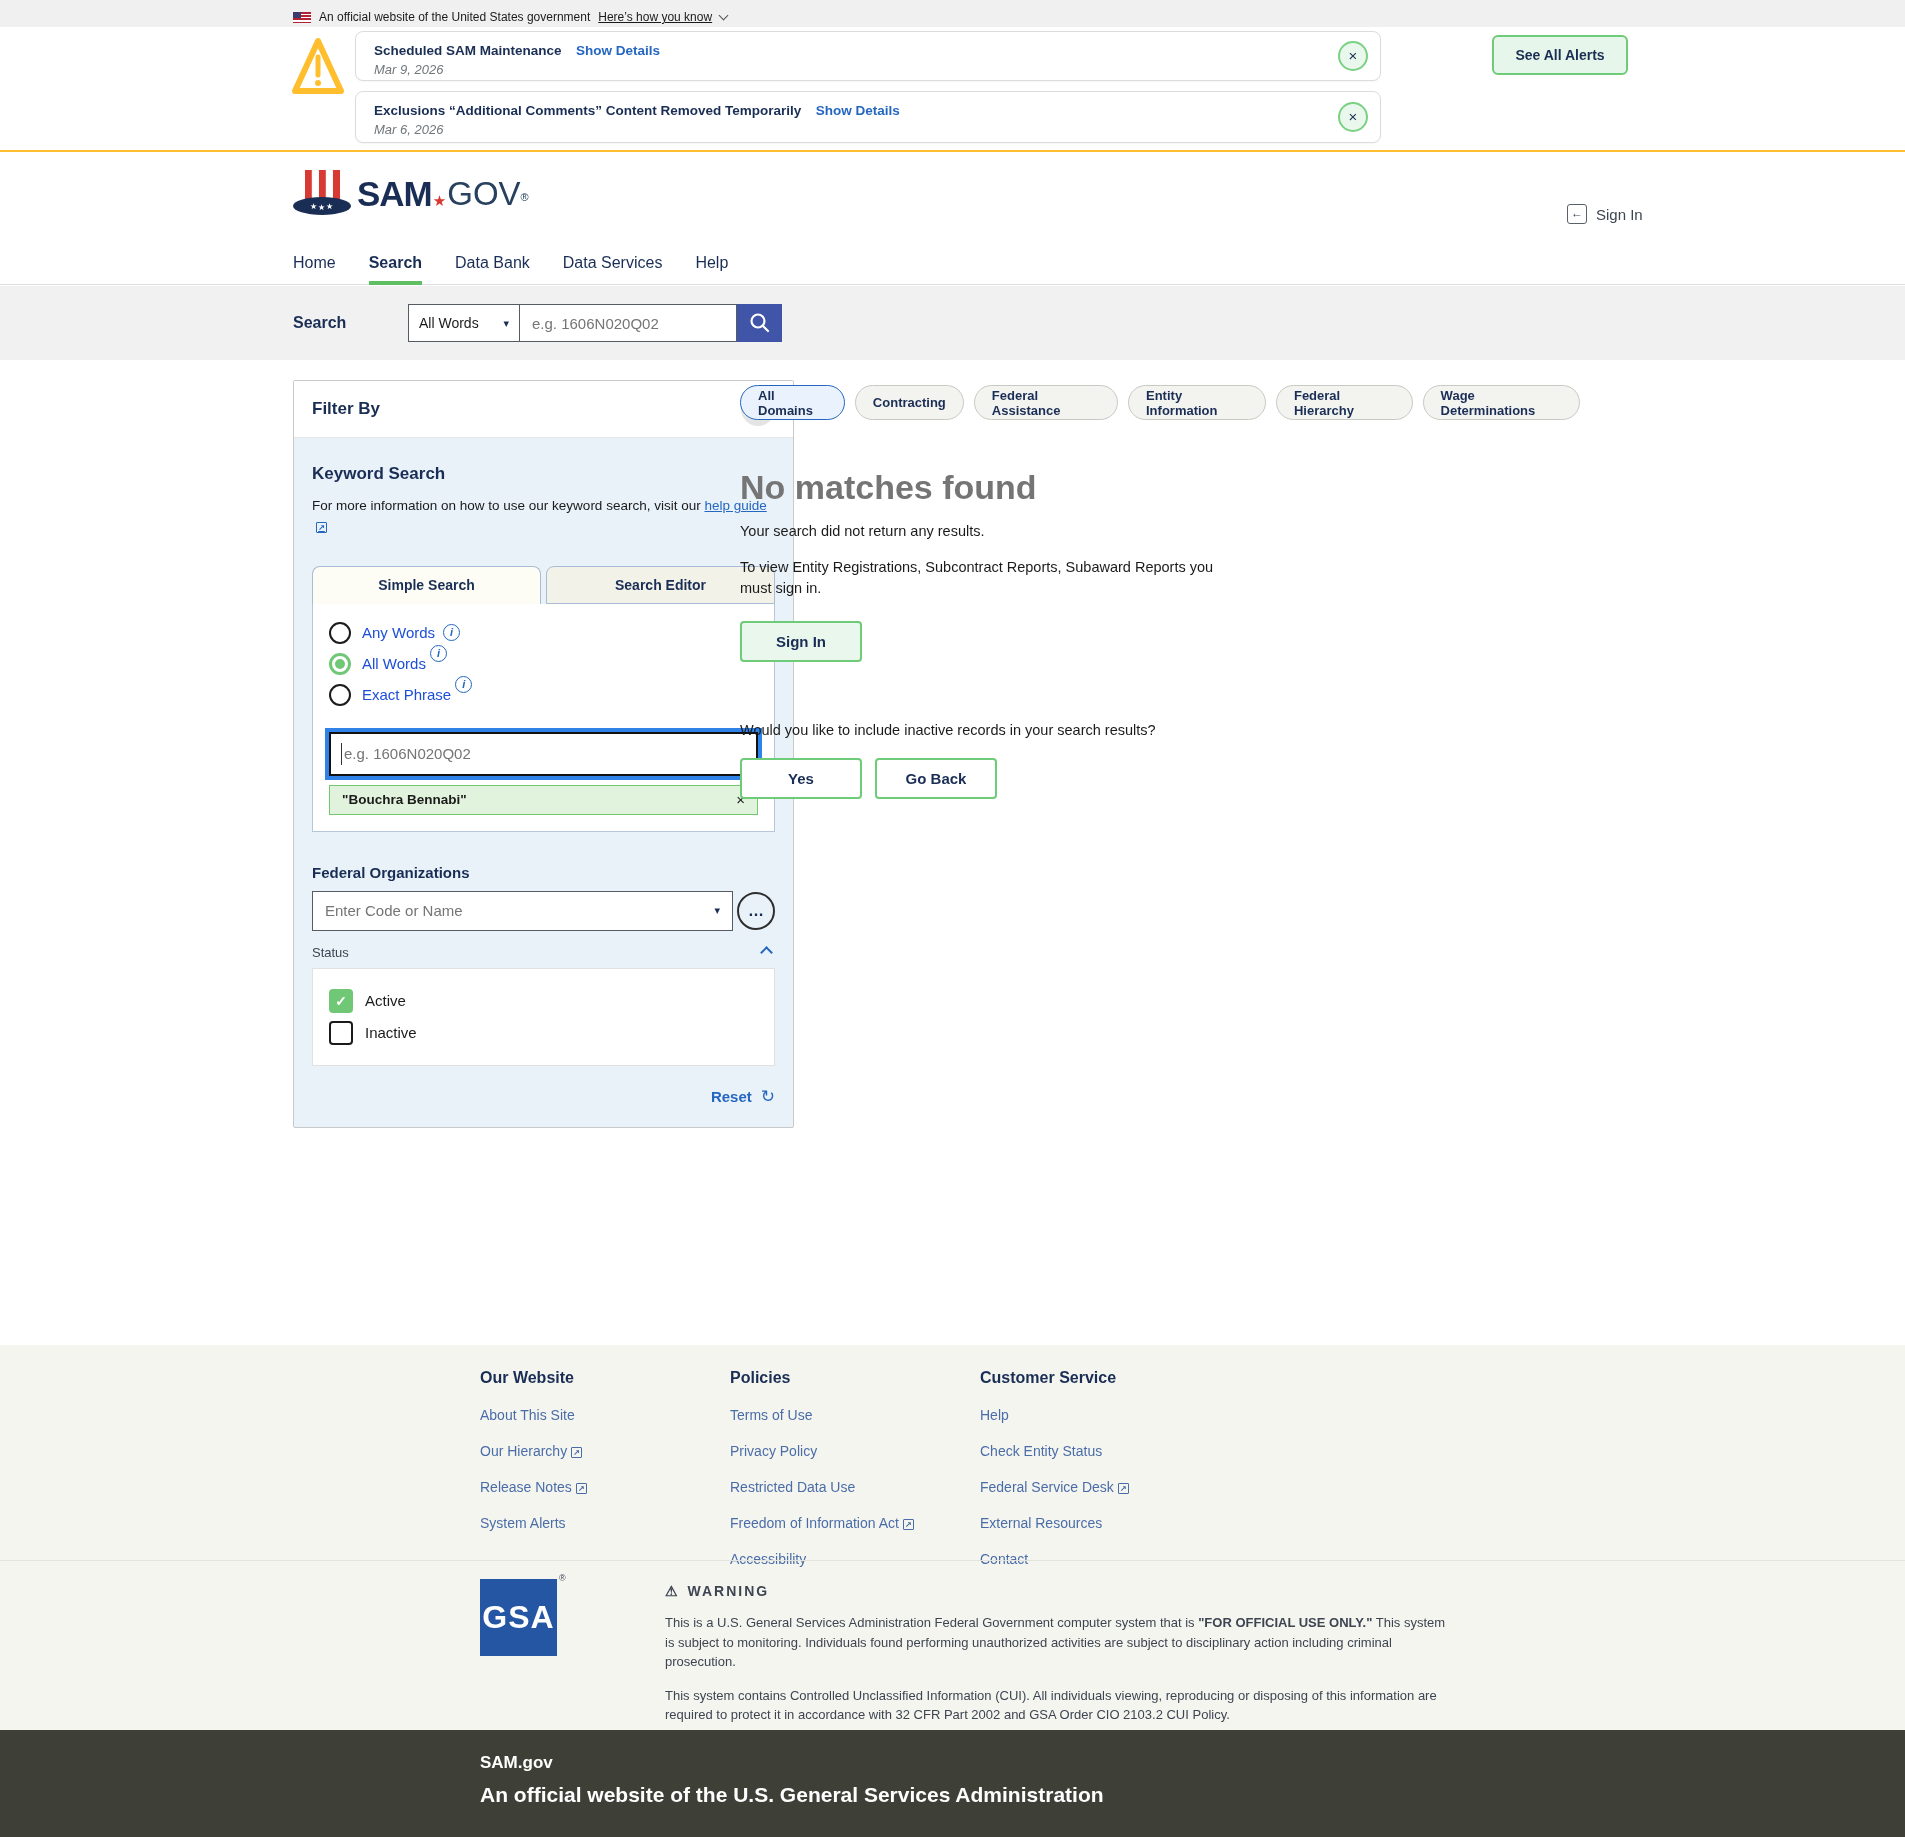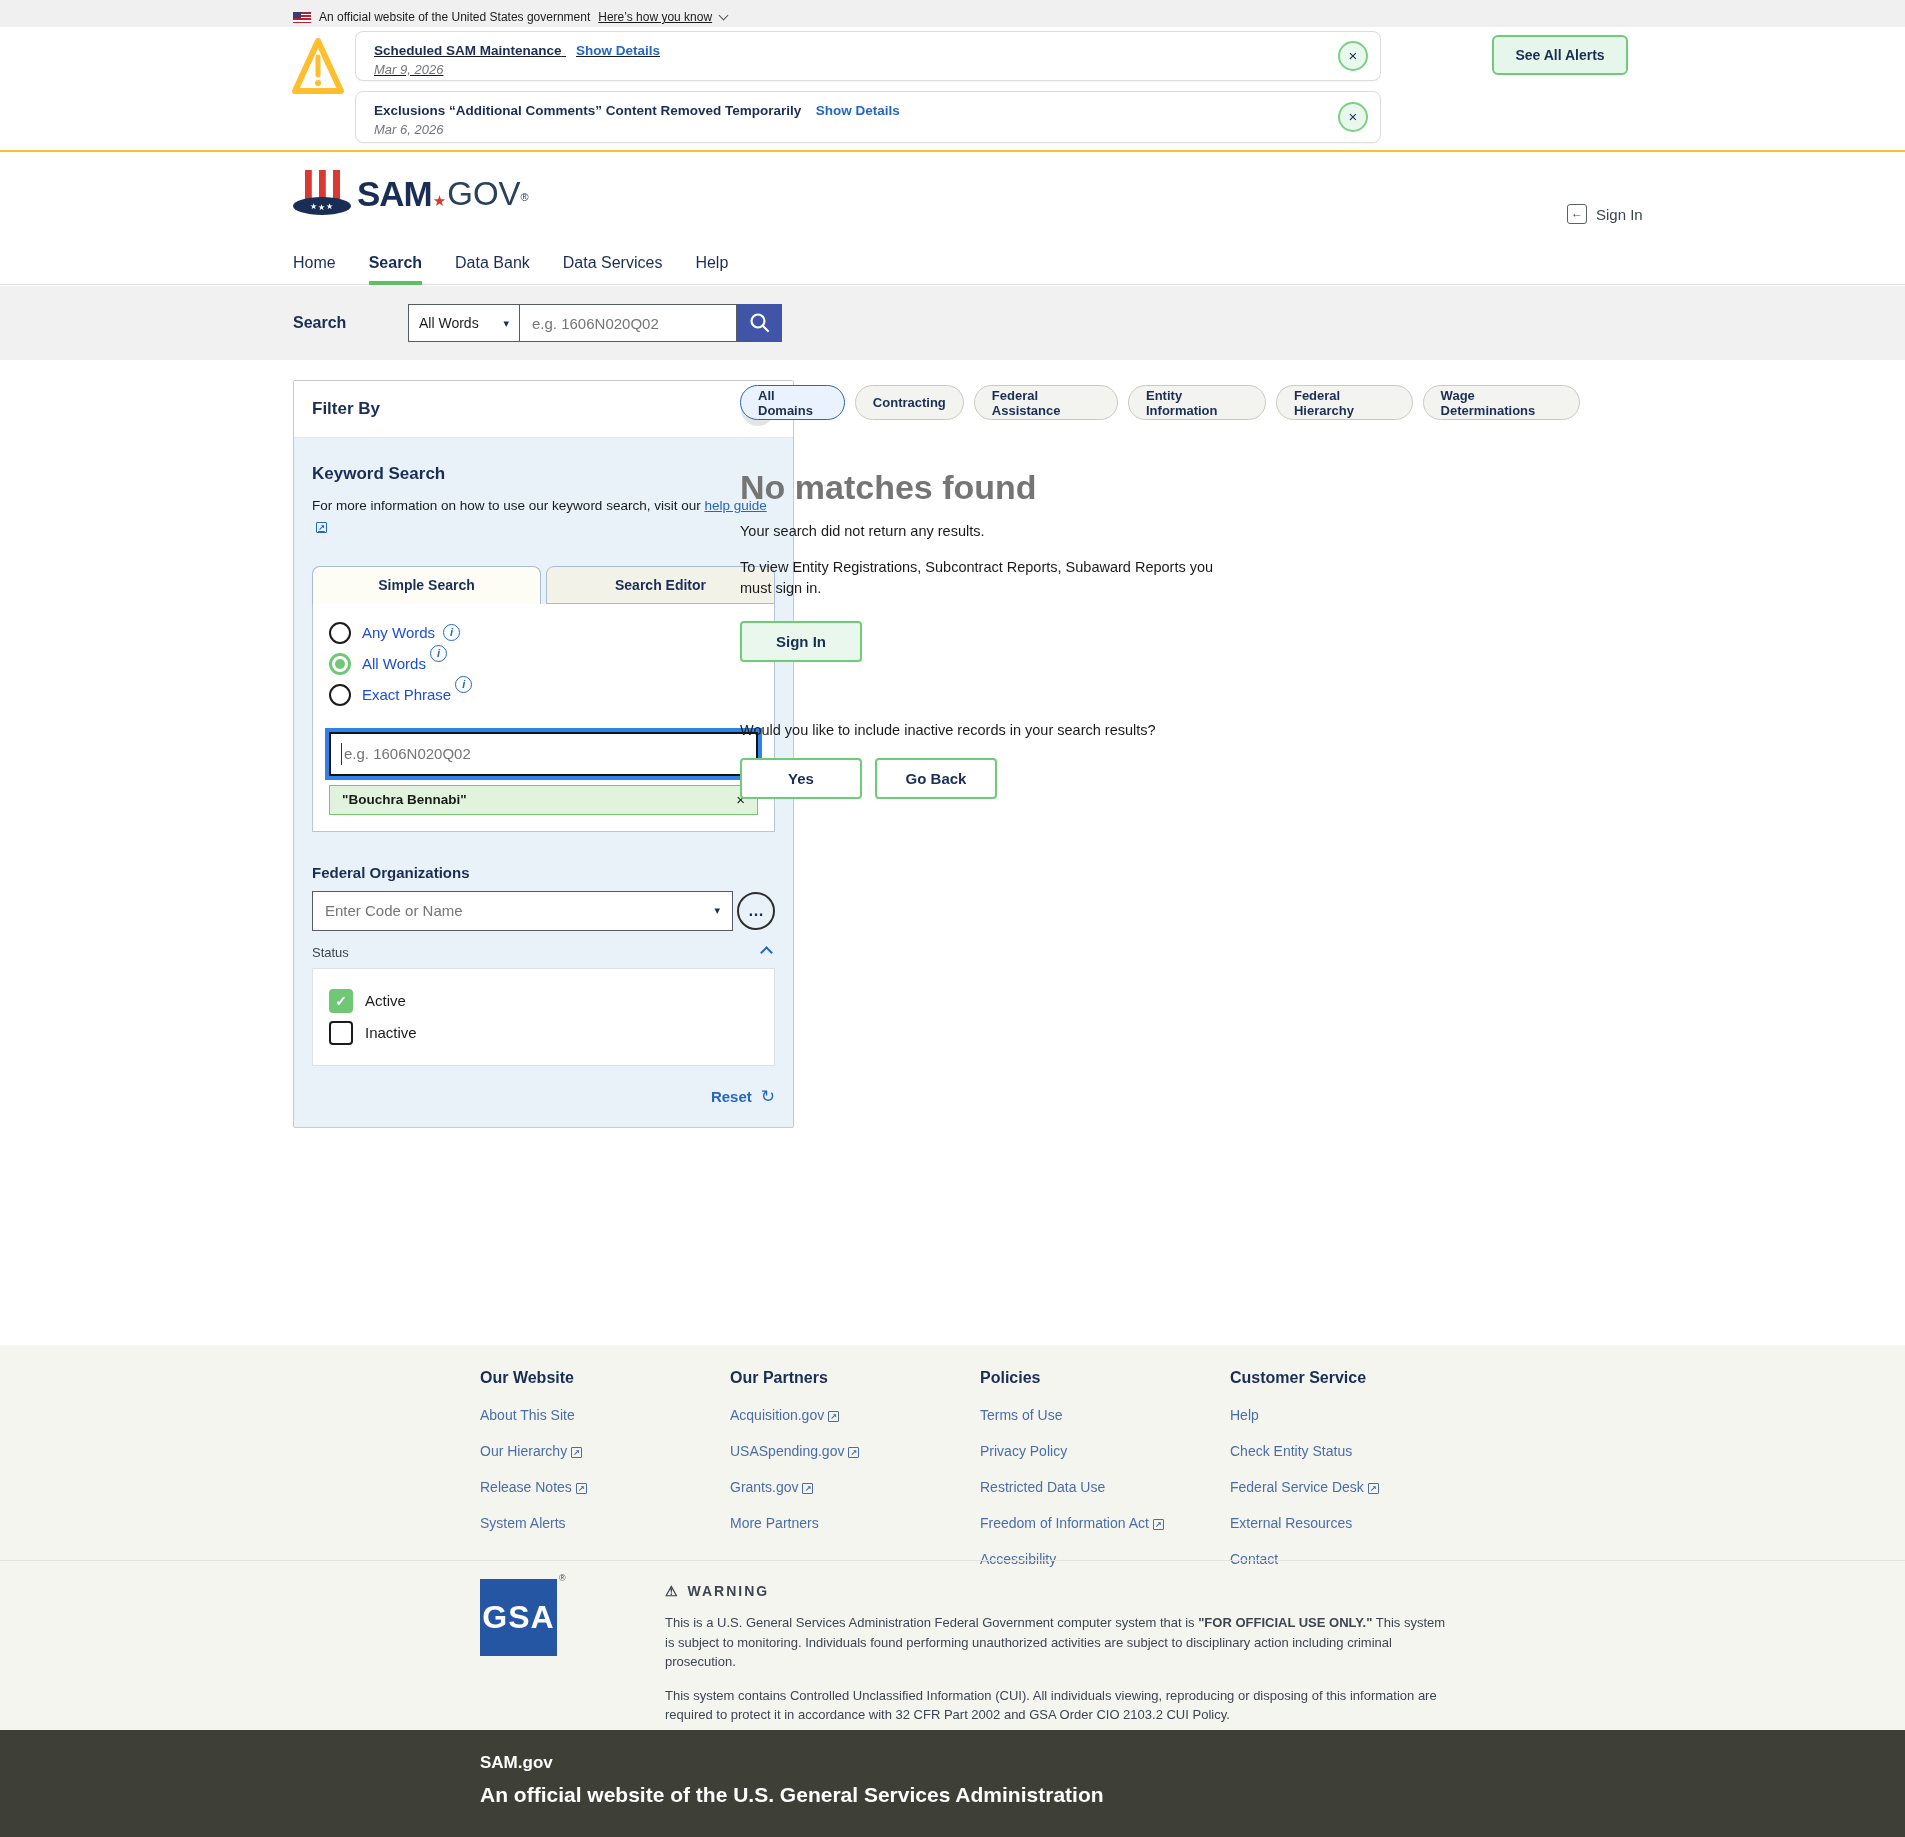--- a/index.html
+++ b/index.html
@@ -20,21 +20,21 @@
   .gov-link { color:#1b1b1b; text-decoration:underline; cursor:pointer; }
   .chev-down { width:7px; height:7px; border-right:1.5px solid #555; border-bottom:1.5px solid #555;
     transform:rotate(45deg); margin-top:-3px; }
 
   
   .alerts { top:27px; left:0; width:1905px; height:125px; background:#fff; border-bottom:2px solid #ffbe2e; }
   .warn-tri { position:absolute; left:291px; top:8px; }
   .alert-box { position:absolute; left:355px; width:1026px; background:#fff;
     border:1px solid #dcdcd8; border-radius:8px; padding:9px 60px 9px 18px;
     box-shadow:0 1px 2px rgba(0,0,0,.04); }
-  .alert-box.a1 { top:4px; height:50px;text-decoration:underline; }
+  .alert-box.a1 { top:4px; height:50px; }
   .alert-box.a2 { top:64px; height:52px; }
   .alert-title { font-size:13.5px; font-weight:bold; color:#1a2e55; display:inline; }
   .alert-link { font-size:13.5px; font-weight:bold; color:#2567c0; text-decoration:none; margin-left:10px; cursor:pointer; }
   .alert-date { font-size:13px; font-style:italic; color:#71767a; margin-top:3px; }
   .alert-close { position:absolute; right:12px; top:50%; transform:translateY(-50%);
     width:30px; height:30px; border-radius:50%; border:2px solid #7ad183; background:#eaf7ec;
     color:#1a2e55; font-size:15px; line-height:26px; text-align:center; cursor:pointer; }
   .see-all-btn { position:absolute; left:1492px; top:8px; width:136px; height:40px;
     border:2px solid #6ecb77; border-radius:6px; background:#e7f6ea; color:#1a2e55;
     font-weight:bold; font-size:14px; font-family:inherit; cursor:pointer; }
@@ -385,29 +385,20 @@
     <div class="fcol">
       <div class="fcol-title">Our Website</div>
       <ul>
         <li><a>About This Site</a></li>
         <li><a>Our Hierarchy</a><span class="ext" style="color:#4a6da8">↗</span></li>
         <li><a>Release Notes</a><span class="ext" style="color:#4a6da8">↗</span></li>
         <li><a>System Alerts</a></li>
       </ul>
     </div>
 
-    <div class="fcol">
-      <div class="fcol-title">Our Partners</div>
-      <ul>
-        <li><a>Acquisition.gov</a><span class="ext" style="color:#4a6da8">↗</span></li>
-        <li><a>USASpending.gov</a><span class="ext" style="color:#4a6da8">↗</span></li>
-        <li><a>Grants.gov</a><span class="ext" style="color:#4a6da8">↗</span></li>
-        <li><a>More Partners</a></li>
-      </ul>
-    </div>
 
     <div class="fcol">
       <div class="fcol-title">Policies</div>
       <ul>
         <li><a>Terms of Use</a></li>
         <li><a>Privacy Policy</a></li>
         <li><a>Restricted Data Use</a></li>
         <li><a>Freedom of Information Act</a><span class="ext" style="color:#4a6da8">↗</span></li>
         <li><a>Accessibility</a></li>
       </ul>

